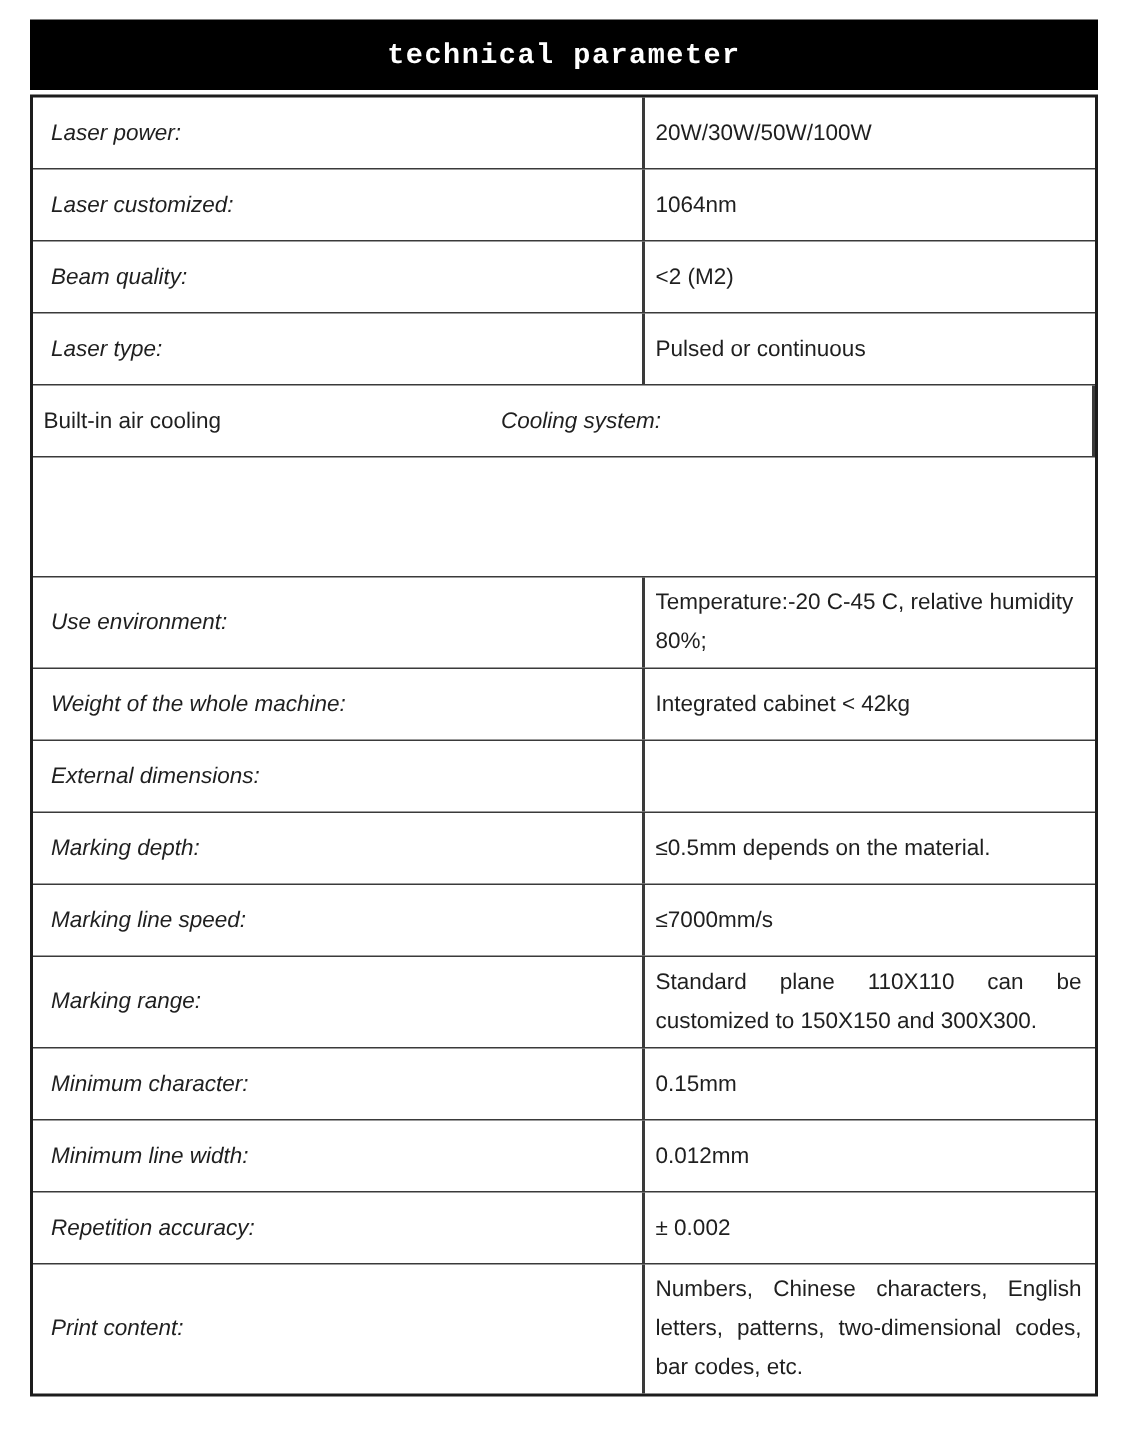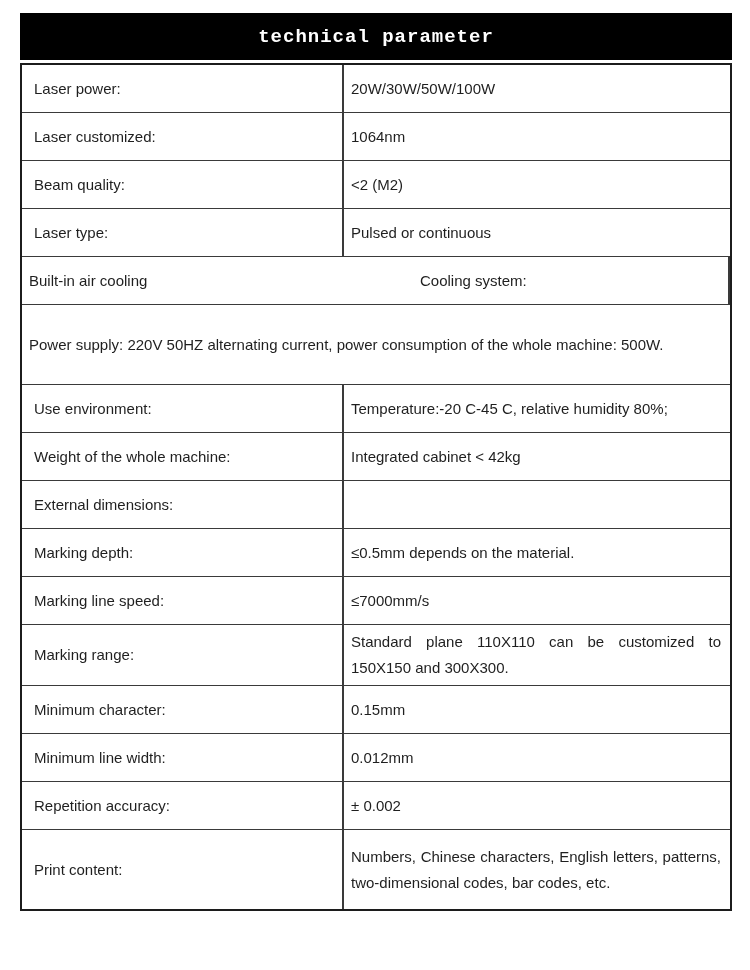--- a/index.html
+++ b/index.html
@@ -51,23 +51,24 @@
     box-sizing: border-box;
   }
   .cell > span {
     display: block;
     width: 100%;
     font-size: 15px;
     color: #1f1f1f;
     line-height: 26px;
   }
   .label {
-    width: 322px;
+    width: 408px;
     border-right: 2px solid #3a3a3a;
     padding: 4px 10px 4px 12px;
+    font-style: italic;
   }
   .value {
     flex: 1;
     padding: 4px 9px 4px 7px;
   }
   .h48 { min-height: 47px; }
   .h53 { min-height: 53px; }
   .h79 { min-height: 79px; }
   .justify .value > span { text-align: justify; }
 </style>
@@ -122,23 +123,20 @@
     <div class="row h48">
       <div class="cell value">
           <span>Built-in air cooling</span>
         </div>
       <div class="cell label">
           <span>Cooling system:</span>
         </div>
     </div>
 
     <div class="row h79 justify">
-      <div class="cell value">
-          <span>Power supply: 220V 50HZ alternating current, power consumption of the whole machine: 500W.</span>
-        </div>
     </div>
 
     <div class="row h48">
       <div class="cell label">
           <span>Use environment:</span>
         </div>
       <div class="cell value">
           <span>Temperature:-20 C-45 C, relative humidity 80%;</span>
         </div>
     </div>

